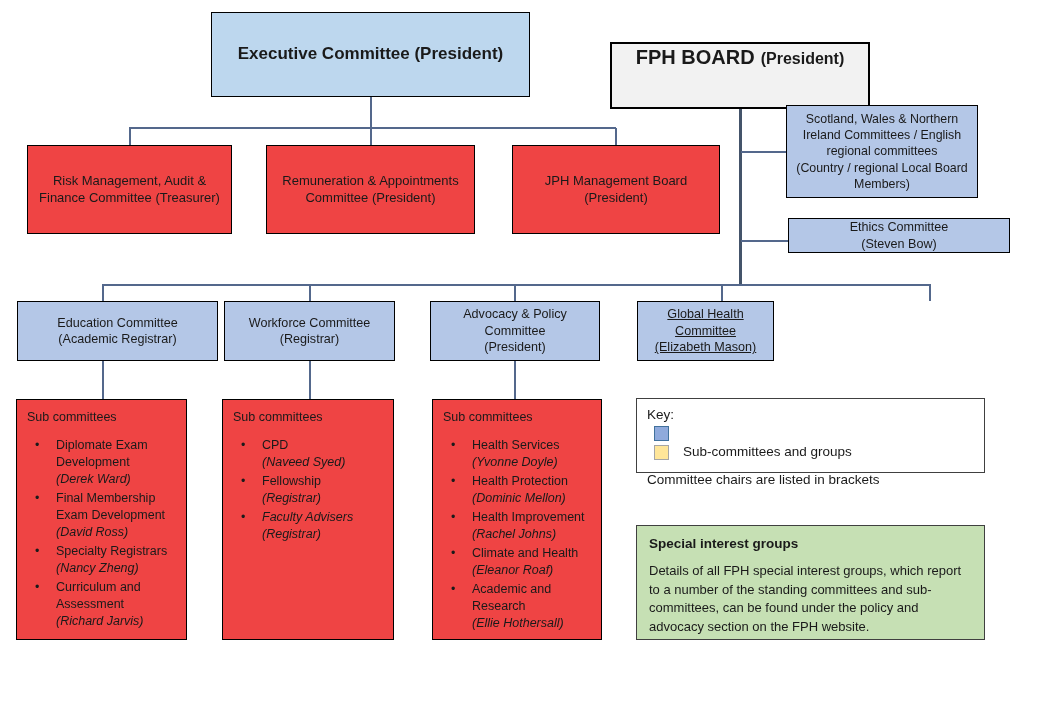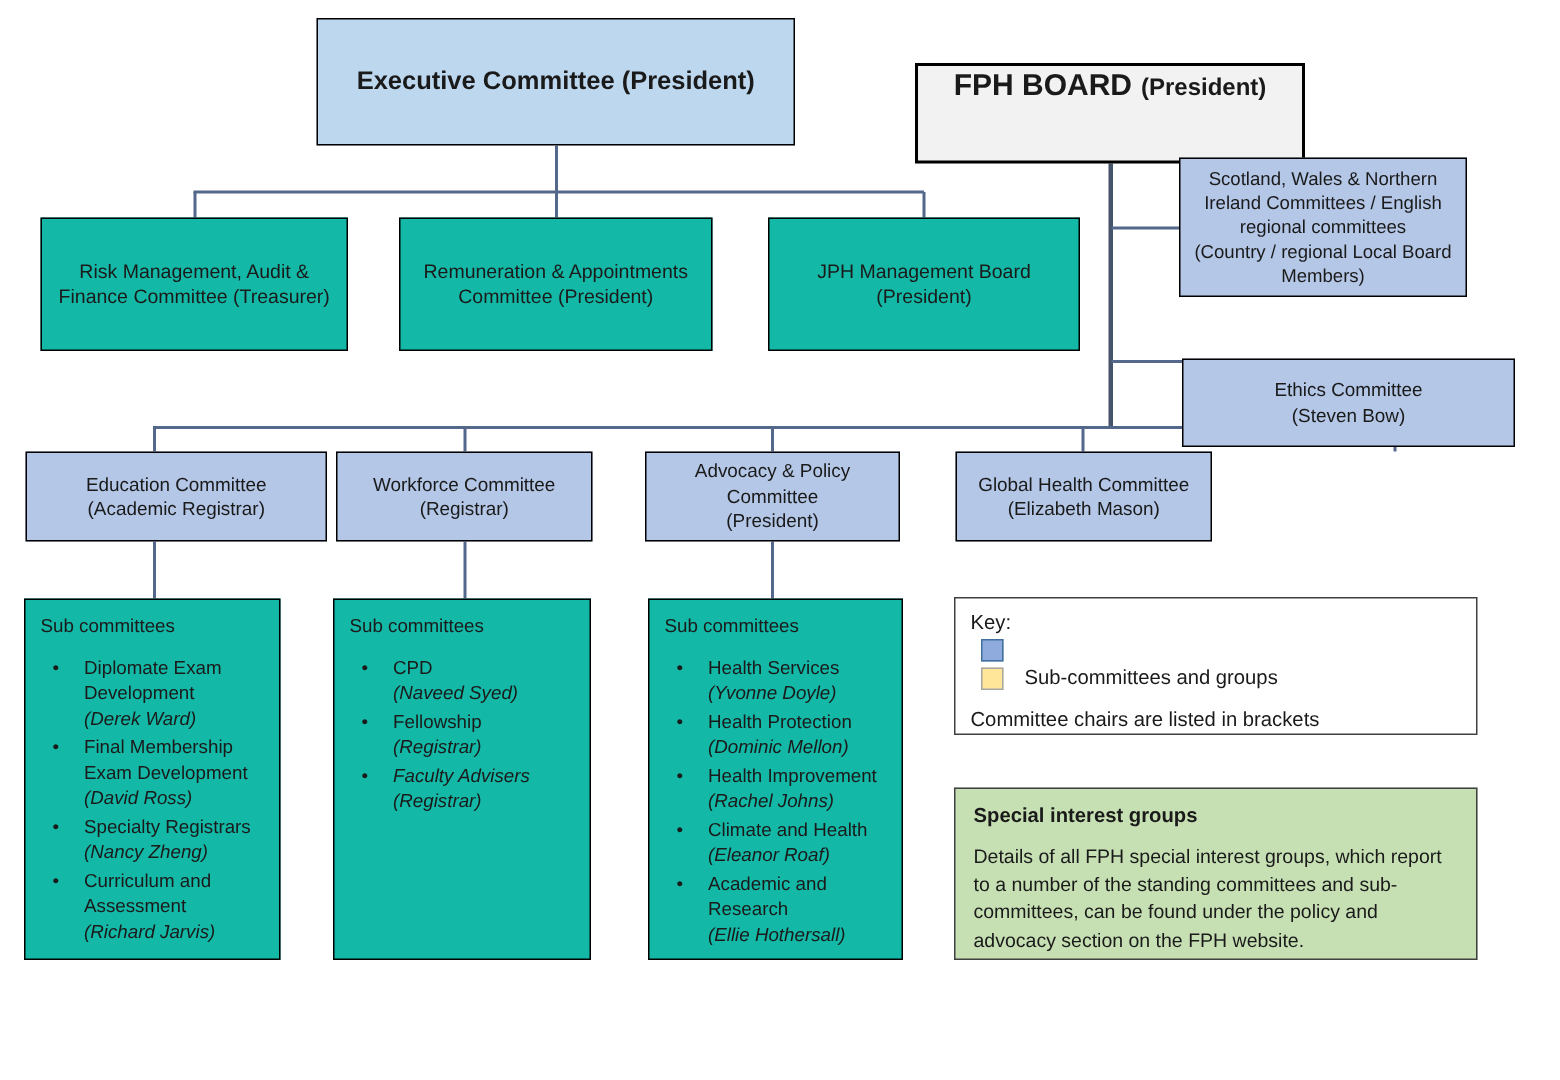--- a/index.html
+++ b/index.html
@@ -7,21 +7,21 @@
     position:relative;width:1040px;height:720px;background:#ffffff;
     font-family:"Liberation Sans",sans-serif;color:#1a1a1a;overflow:hidden;
   }
   .box{
     position:absolute;box-sizing:border-box;border:1.5px solid #000;
     display:flex;flex-direction:column;align-items:center;justify-content:center;
     text-align:center;line-height:1.3;
   }
   .fill-execblue{background:#BDD7EE;}
   .fill-blue{background:#B4C7E7;}
-  .fill-yellow{background:#14b8a6;}
+  .fill-yellow{background:#ef4444;}
   .fill-gray{background:#F2F2F2;}
   .fill-green{background:#C6E0B4;}
   .lbl{display:block;}
   .chair{display:block;}
 
   
   .hline,.vline{position:absolute;background:#54688C;}
   .hline{height:1.5px;}
   .vline{width:1.5px;}
   .thick{background:#44546A;width:2.5px;}
@@ -33,46 +33,46 @@
   .board .small{font-size:16px;font-weight:bold;margin-left:6px;}
 
   
   .r2{top:145px;height:89px;font-size:13px;padding:4px 6px;}
   .risk{left:27px;width:205px;}
   .remun{left:266px;width:209px;}
   .jph{left:512px;width:208px;}
 
   
   .regional{left:786px;top:105px;width:192px;height:93px;font-size:12.4px;padding:2px 4px;line-height:1.32;}
-  .ethics{left:788px;top:218px;width:222px;height:59px;font-size:12.6px;margin-top:21px;}
+  .ethics{left:788px;top:218px;width:222px;height:35px;font-size:12.6px;}
 
   
   .r3{top:301px;height:60px;font-size:12.6px;padding:2px 4px;}
   .education{left:17px;width:201px;}
   .workforce{left:224px;width:171px;}
   .advocacy{left:430px;width:170px;}
-  .global{left:637px;width:171px;}
+  .global{left:637px;width:137px;text-decoration:underline;}
   .equity{left:845px;width:171px;}
 
   
   .sub{top:399px;height:241px;align-items:flex-start;justify-content:flex-start;
        text-align:left;font-size:12.5px;padding:9px 6px 6px 10px;line-height:1.36;}
   .sub1{left:16px;width:171px;}
   .sub2{left:222px;width:172px;}
   .sub3{left:432px;width:170px;}
   .sub-title{display:block;}
   ul.sc{list-style:none;margin:11px 0 0;padding:0 0 0 8px;}
   li.sc-item{position:relative;padding-left:21px;margin:0 0 2px;}
   li.sc-item::before{content:"\2022";position:absolute;left:0;top:0;}
   .sc-name,.sc-chair{display:block;}
   .sc-chair{font-style:italic;}
   .ital{font-style:italic;}
 
   
-  .keybox{left:636px;top:398px;width:349px;height:92px;background:#fff;border:1.2px solid #404040;
+  .keybox{left:636px;top:398px;width:349px;height:75px;background:#fff;border:1.2px solid #404040;
           align-items:flex-start;justify-content:flex-start;text-align:left;
           font-size:13.5px;padding:7px 10px;line-height:1.35;}
   .key-row{display:flex;align-items:center;margin-top:2px;}
   .swatch{display:inline-block;width:15px;height:15px;margin:0 14px 0 7px;box-sizing:border-box;}
   .swatch.blue{background:#8FAADC;border:1px solid #41719C;}
   .swatch.yellow{background:#FFE699;border:1px solid #A6A6A6;}
   .key-note{margin-top:10px;}
 
   
   .special{left:636px;top:525px;width:349px;height:115px;border:1.2px solid #404040;

